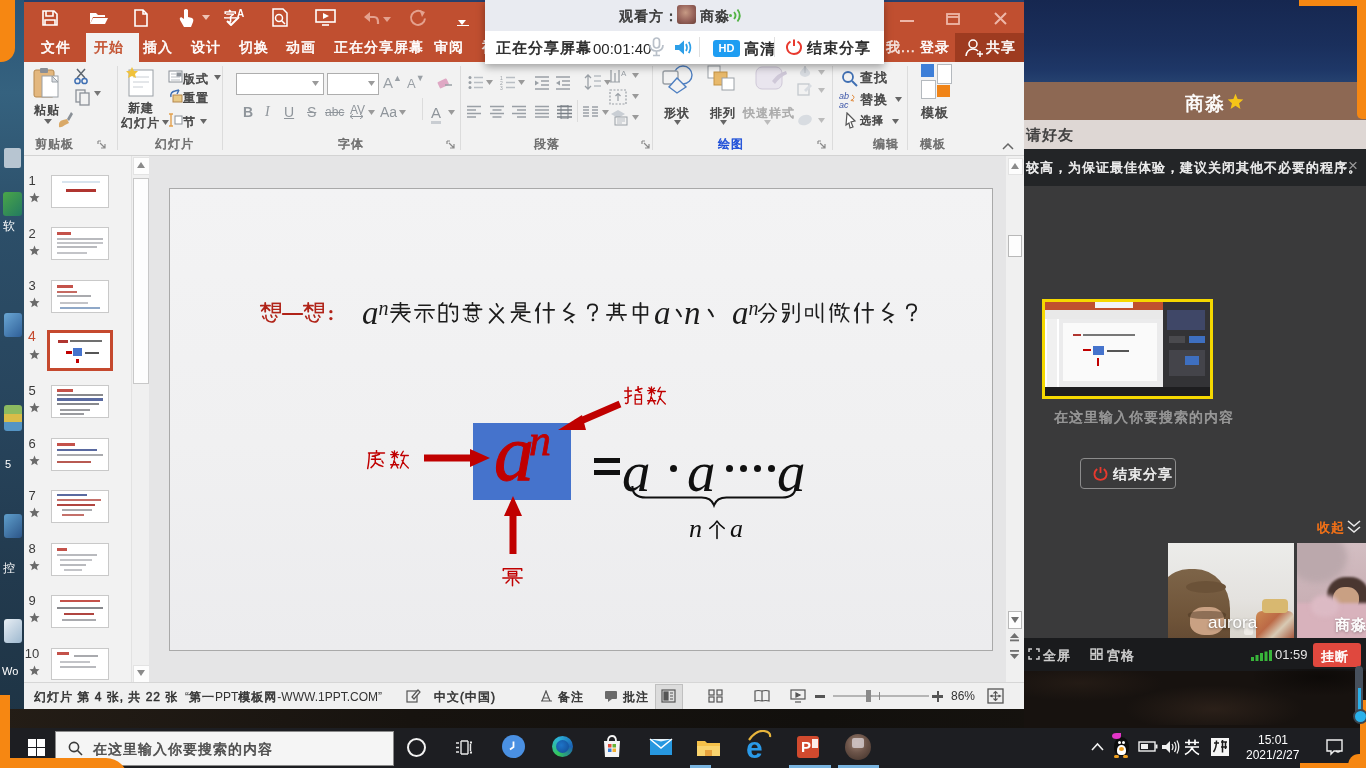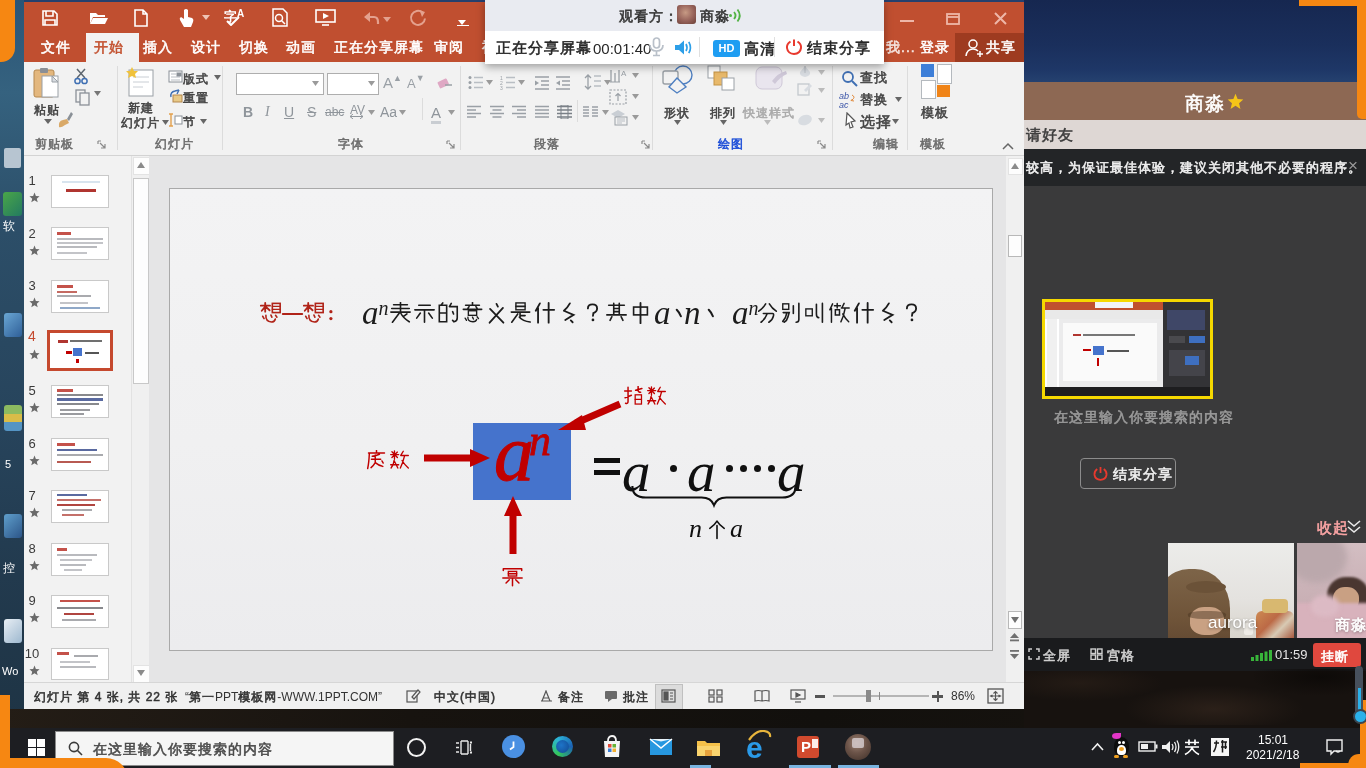--- a/index.html
+++ b/index.html
@@ -467,21 +467,21 @@
           <text x="0" y="17" font-size="9" fill="#3b55a8" font-style="italic">ac</text>
           <path d="M13,4 Q17,6 13,9 M13.5,8 L12,9.5 L15,10" stroke="#e08a3c" fill="none"></path>
         </svg>
     <div class="ab tofu" style="left:836px;top:29px;font-size:13px;color:#444">替换</div>
     <svg class="ab" style="left:871px;top:35px" width="7" height="5" viewBox="0 0 7 5">
           <polygon points="0,0 7,0 3.5,5" fill="#666"></polygon>
         </svg>
     <svg class="ab" style="left:820px;top:50px" width="14" height="18" viewBox="0 0 14 18">
           <path d="M3,1 L11,9 L7,10 L9,15 L6,16 L5,11 L2,13 Z" fill="#fff" stroke="#555" stroke-width="1.2"></path>
         </svg>
-    <div class="ab tofu" style="left:836px;top:51px;font-size:15px;color:#444">选择</div>
+    <div class="ab tofu" style="left:836px;top:51px;font-size:11px;color:#444">选择</div>
     <svg class="ab" style="left:868px;top:57px" width="7" height="5" viewBox="0 0 7 5">
           <polygon points="0,0 7,0 3.5,5" fill="#666"></polygon>
         </svg>
     <div class="ab tofu" style="left:849px;top:74px;font-size:12px;color:#6d6d6d">编辑</div>
     <div class="ab" style="left:883px;top:4px;width:1px;height:84px;background:#dcdcdc"></div>
 
     <div class="ab" style="left:897px;top:2px;width:13px;height:13px;background:#3e7fd8"></div>
     <div class="ab" style="left:913px;top:2px;width:13px;height:18px;background:#fff;border:1px solid #b4b9be"></div>
     <div class="ab" style="left:897px;top:18px;width:13px;height:17px;background:#fff;border:1px solid #b4b9be"></div>
     <div class="ab" style="left:913px;top:23px;width:13px;height:12px;background:#f08418"></div>
@@ -858,21 +858,21 @@
   </div>
   <div class="ab tofu" style="left:30px;top:409px;font-size:14px;color:#9b9b9b">在这里输入你要搜索的内容</div>
 
   <div class="ab" style="left:56px;top:458px;width:94px;height:29px;border:1px solid #8c8c8c;border-radius:4px">
     <svg class="ab" style="left:12px;top:7px" width="15" height="15" viewBox="0 0 15 15" fill="none" stroke="#e8392e" stroke-width="1.8">
           <path d="M7.5,1 V7"></path>
           <path d="M4.2,3 Q1,5.5 1.5,9 Q2.3,13.4 7.5,13.8 Q12.7,13.4 13.5,9 Q14,5.5 10.8,3"></path>
         </svg>
     <div class="ab tofu" style="left:32px;top:7px;font-size:14px;color:#f2f2f2">结束分享</div>
   </div>
-  <div class="ab tofu" style="left:293px;top:519px;font-size:15px;color:#fca5a5">收起</div>
+  <div class="ab tofu" style="left:293px;top:519px;font-size:13px;color:#f97316">收起</div>
   <svg class="ab" style="left:322px;top:519px" width="16" height="15" viewBox="0 0 16 15" fill="none" stroke="#e8e8e8" stroke-width="1.6">
         <path d="M2,2 L8,7 L14,2 M2,8 L8,13 L14,8"></path>
       </svg>
 
   <div class="ab" style="left:144px;top:543px;width:126px;height:95px;background:linear-gradient(180deg,#ececea 0%,#e4e2df 60%,#d8d4cc 100%);overflow:hidden">
     <div class="ab" style="left:-14px;top:26px;width:76px;height:86px;background:linear-gradient(180deg,#7d6448 0%,#6e5338 60%,#5d4530 100%);border-radius:46% 46% 20% 20%"></div>
     <div class="ab" style="left:18px;top:38px;width:40px;height:12px;background:#6b5238;border-radius:50%"></div>
     <div class="ab" style="left:22px;top:64px;width:34px;height:28px;background:#c9a183;border-radius:42%"></div>
     <div class="ab" style="left:20px;top:68px;width:38px;height:8px;background:rgba(70,50,30,.45);border-radius:40%"></div>
     <div class="ab" style="left:88px;top:68px;width:38px;height:27px;background:linear-gradient(135deg,#cd8a52 0%,#bc6a46 40%,#d8cab4 65%,#a85a40 100%);border-radius:6px 6px 0 0"></div>
@@ -1015,21 +1015,21 @@
       </svg>
   <svg class="ab" style="left:1183px;top:10px" width="18" height="18" viewBox="0 0 18 18" stroke="#fff" fill="none" stroke-width="1.7">
         <path d="M2,4.5 H16 M6,1.5 V7 M12,1.5 V7 M2,9 H16 M9,9 Q8.5,13 2,16.5 M9,9 Q9.5,13 16,16.5 M9,9 V11"></path>
       </svg>
   <div class="ab" style="left:1211px;top:10px;width:18px;height:18px;background:#f5f5f5">
     <svg style="position:absolute;left:1px;top:1px" width="16" height="16" viewBox="0 0 16 16" stroke="#1a1a1a" fill="none" stroke-width="1.5">
           <path d="M2,4 H7 M4.5,1.5 Q4.5,9 1.5,13 M9,3 H15 M10.5,1 V13.5 M13.5,3 V10 M9,8 H15"></path>
         </svg>
   </div>
   <div class="ab" style="left:1258px;top:5px;font-size:12px;color:#fff">15:01</div>
-  <div class="ab" style="left:1246px;top:20px;font-size:12px;color:#fff">2021/2/18</div>
+  <div class="ab" style="left:1246px;top:20px;font-size:12px;color:#fff">2021/2/27</div>
   <svg class="ab" style="left:1326px;top:11px" width="17" height="17" viewBox="0 0 17 17" fill="none" stroke="#f0f0f0" stroke-width="1.4">
         <path d="M1,1 H16 V12 H8 L5,15 V12 H1 Z"></path>
         <path d="M10,12 Q12,14 14,12" stroke-width="1.2"></path>
       </svg>
 </div>
 
 <div class="ab" id="sharepop" style="left:485px;top:0;width:399px;height:64px;background:#fff;box-shadow:0 3px 8px rgba(0,0,0,.35)">
   <div class="ab" style="left:0;top:0;width:399px;height:31px;background:#e9ebf1"></div>
   <div class="ab tofu" style="left:134px;top:8px;font-size:14px;color:#333">观看方：</div>
   <div class="ab" style="left:192px;top:5px;width:19px;height:19px;border-radius:3px;background:radial-gradient(circle at 45% 40%,#c79a84 0%,#96625a 55%,#6b4038 100%)"></div>

